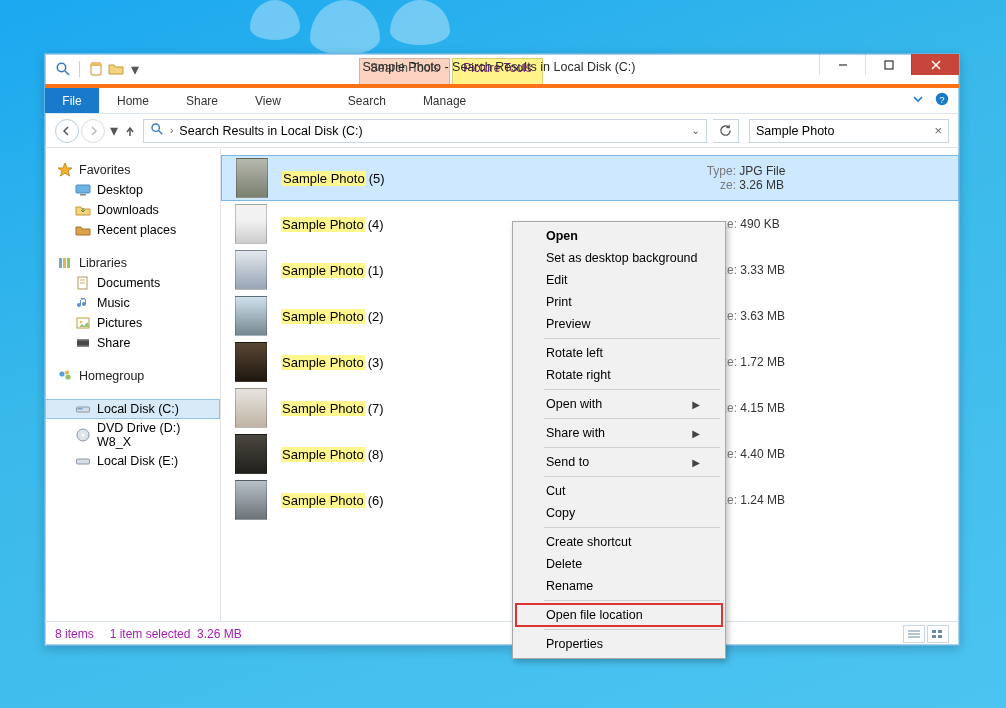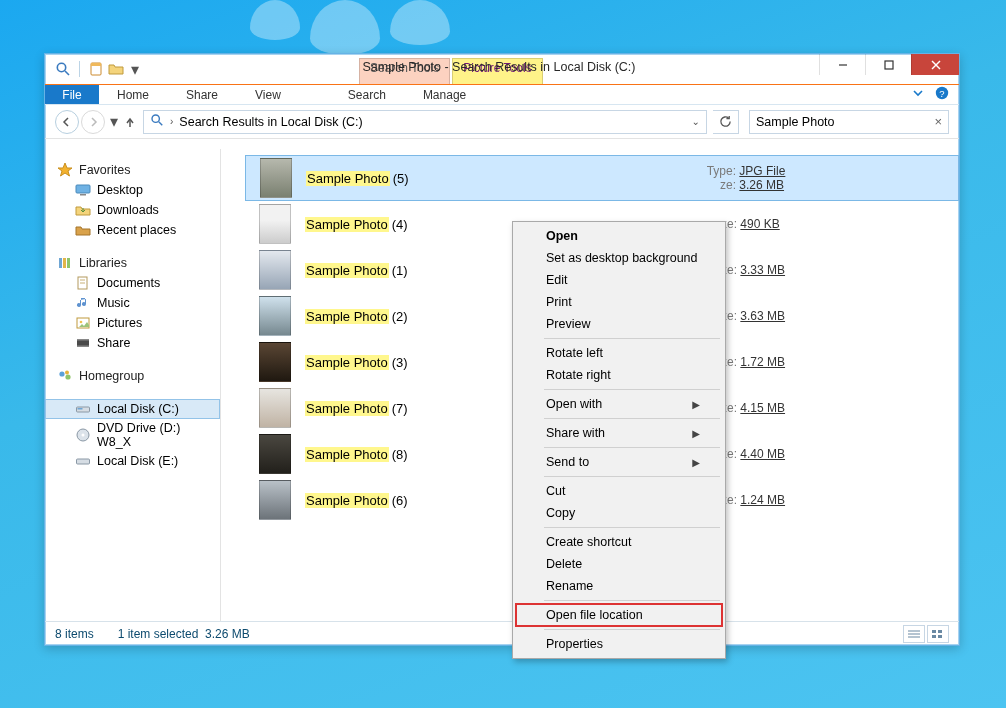--- a/index.html
+++ b/index.html
@@ -27,42 +27,42 @@
   .tool-tab { padding:2px 10px 0; font-size:12px; border:1px solid rgba(0,0,0,0.15); border-bottom:none; }
   .tool-tab.search { background:#fcd2c0; color:#555;margin-left:9px; }
   .tool-tab.picture { background:#fff389; color:#701a75; }
   .title-text { position:absolute; left:0; right:6px; top:6px; text-align:center; font-size:12.5px; color:#282828; pointer-events:none; }
   .win-controls { margin-left:auto; display:flex; }
   .win-btn { width:46px; height:21px; display:flex; align-items:center; justify-content:center; border-left:1px solid rgba(0,0,0,0.12); }
   .win-btn.close { background:#c8453b; color:#fff; width:48px; }
   .win-btn svg { width:10px; height:10px; }
 
   
-  .ribbon { height:21px; border-top:1px solid #f97316; border-bottom:1px solid #d7e6f1; display:flex; align-items:stretch; position:relative; }
+  .ribbon { height:30px; border-top:4px solid #f97316; border-bottom:1px solid #d7e6f1; display:flex; align-items:stretch; position:relative; }
   .file-tab { background:#1979ca; color:#fff; width:54px; display:flex; align-items:center; justify-content:center; font-size:12px; }
   .rtab { padding:0 18px; display:flex; align-items:center; font-size:12px; color:#333; border-right:1px solid transparent; }
   .rtab-spacer { flex:none; width:30px; }
   .ribbon-help { margin-left:auto; display:flex; align-items:center; gap:10px; padding-right:10px; color:#1979ca; }
   .ribbon-help svg { width:14px; height:14px; }
 
   
   .navrow { height:34px; border-bottom:1px solid #e3e3e3; padding:4px 10px; display:flex; align-items:center; gap:6px; }
   .nav-arrows { display:flex; align-items:center; gap:2px; }
   .nav-circle { width:24px; height:24px; border:1px solid #b7cfdf; border-radius:50%; display:flex; align-items:center; justify-content:center; color:#5e5e5e; }
   .nav-circle.disabled { color:#b7b7b7; border-color:#dadada; }
   .nav-small { width:14px; height:18px; display:flex; align-items:center; justify-content:center; color:#555; }
   .addr { flex:1; height:24px; border:1px solid #c7d6e4; display:flex; align-items:center; padding:0 6px; gap:6px; font-size:12.5px; }
   .addr .chev { font-size:10px; color:#555; }
   .refresh-box { width:26px; height:24px; border:1px solid #c7d6e4; border-left:none; display:flex; align-items:center; justify-content:center; color:#555;}
   .searchbox { width:200px; height:24px; border:1px solid #c7d6e4; display:flex; align-items:center; padding:0 6px; margin-left:4px; position:relative; }
   .searchbox input { border:none; outline:none; width:100%; font-size:12.5px; }
   .searchbox .clear { color:#666; font-size:13px; cursor:pointer; }
 
   
-  .body { position:absolute; top:95px; bottom:24px; left:0; right:0; display:flex;gap:24px; }
+  .body { position:absolute; top:95px; bottom:24px; left:0; right:0; display:flex; }
   .nav-pane { width:176px; border-right:1px solid #e3e3e3; padding:8px 0; font-size:12.5px; overflow:hidden;}
   .nav-group { padding:3px 0 10px; }
   .nav-head { display:flex; align-items:center; gap:6px; padding:2px 12px; color:#222; }
   .nav-item { display:flex; align-items:center; gap:6px; padding:2px 12px 2px 30px; }
   .nav-item.selected { background:#d8e9f7; border:1px solid #93c3e8; padding:1px 11px 1px 29px; }
   .nav-icon { width:16px; height:16px; display:flex; align-items:center; justify-content:center; }
   .nav-icon svg { width:16px; height:16px; }
 
   
   .content { flex:1; position:relative; overflow:auto; padding:6px 0; }
@@ -74,24 +74,24 @@
   .thumb.t3 { background:linear-gradient(#e3e8ee,#97a5b5); }
   .thumb.t4 { background:linear-gradient(#cfe1ec,#76888f); }
   .thumb.t5 { background:linear-gradient(#5a4634,#1f1810); }
   .thumb.t6 { background:linear-gradient(#e7e5e0,#c0b3a4); }
   .thumb.t7 { background:linear-gradient(#4a4740,#22201b); }
   .thumb.t8 { background:linear-gradient(#b9c1c8,#6c7379); }
   .fname { display:flex; align-items:baseline; gap:3px; width:210px; }
   .hl { background:#fff78d; padding:0 1px; }
   .meta-col { width:230px; font-size:12px; color:#555; }
   .meta-lbl { display:inline-block; width:38px; text-align:right; color:#7a7a7a; }
-  .meta-right { color:#333;text-decoration:underline; }
-
-  
-  .status { position:absolute; left:0; right:0; bottom:0; height:24px; border-top:1px solid #d7e2ea; display:flex; align-items:center; padding:0 10px; font-size:12px; color:#0c4a6e; gap:24px; }
+  .meta-right { color:#333; }
+
+  
+  .status { position:absolute; left:0; right:0; bottom:0; height:24px; border-top:1px solid #d7e2ea; display:flex; align-items:center; padding:0 10px; font-size:12px; color:#a21caf; gap:16px; }
   .view-btns { margin-left:auto; display:flex; gap:2px; }
   .view-btns .vb { width:22px; height:18px; border:1px solid #c7d6e4; display:flex; align-items:center; justify-content:center; }
 
   
   .ctx { position:fixed; left:512px; top:221px; width:214px; background:#f1f1f1; border:1px solid #a9a9a9; box-shadow:2px 3px 6px rgba(0,0,0,0.25); padding:3px; font-size:12.5px; }
   .ctx-item { padding:4px 22px 4px 30px; position:relative; display:flex; align-items:center; }
   .ctx-item .arrow { margin-left:auto; font-size:10px; color:#444; }
   .ctx-item.highlighted { outline:2px solid #d33; outline-offset:-1px; }
   .ctx-sep { height:1px; background:#d0d0d0; margin:3px 2px 3px 28px; }
   .ctx-gutter { position:absolute; left:1px; top:3px; bottom:3px; width:26px; }

